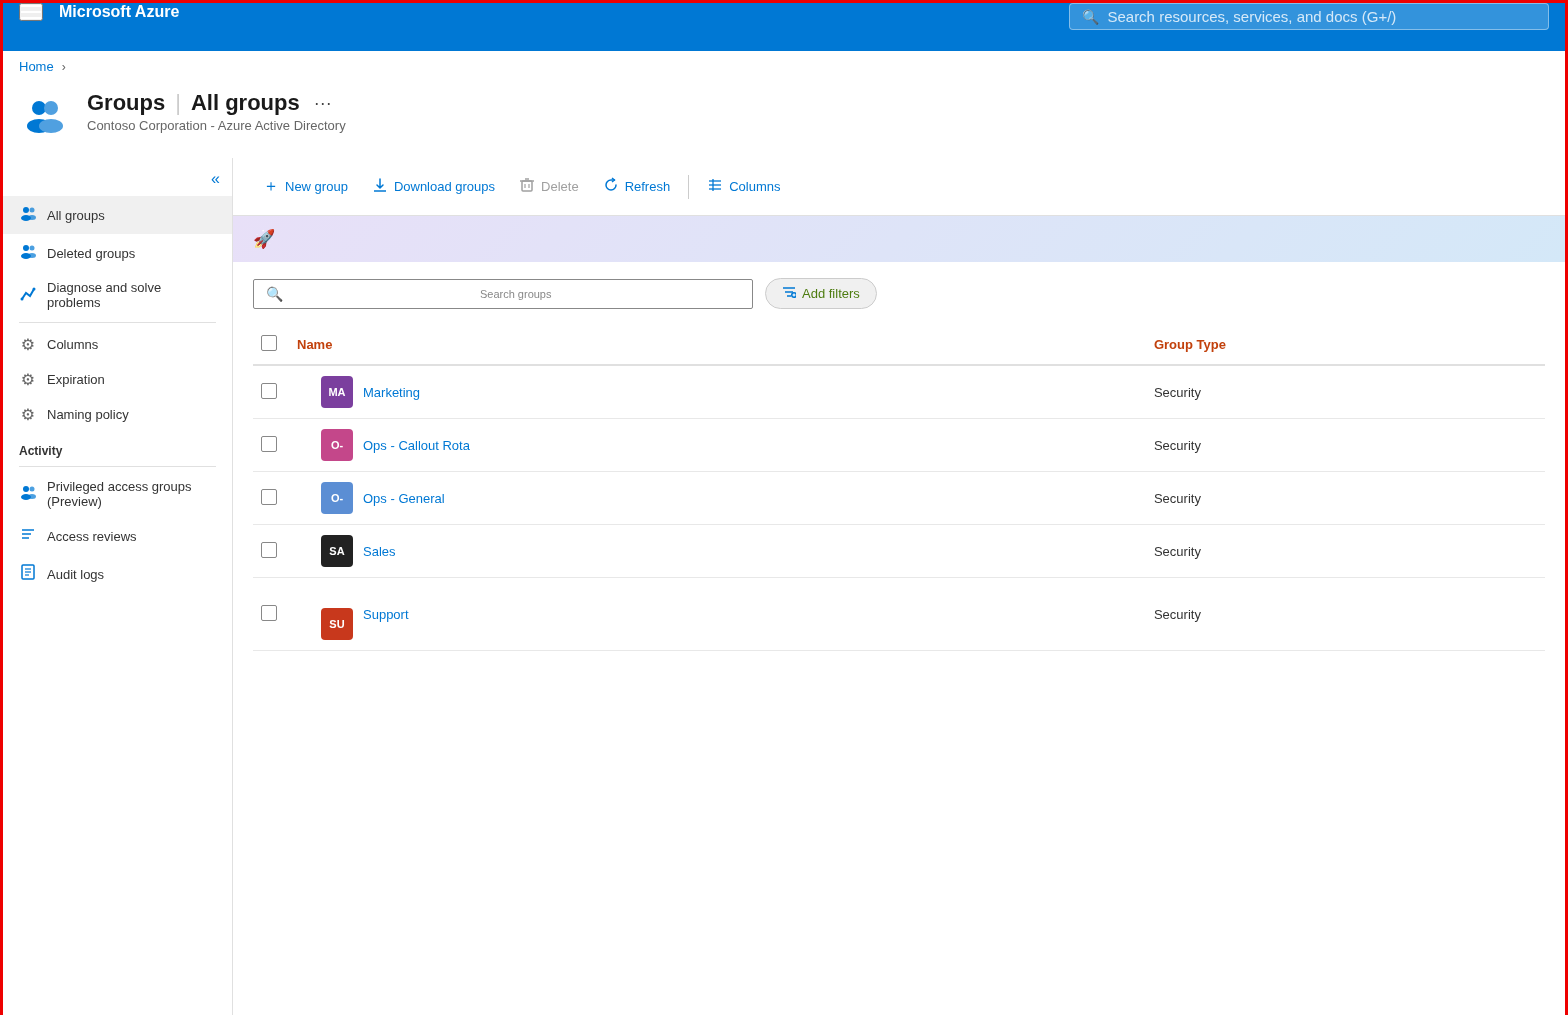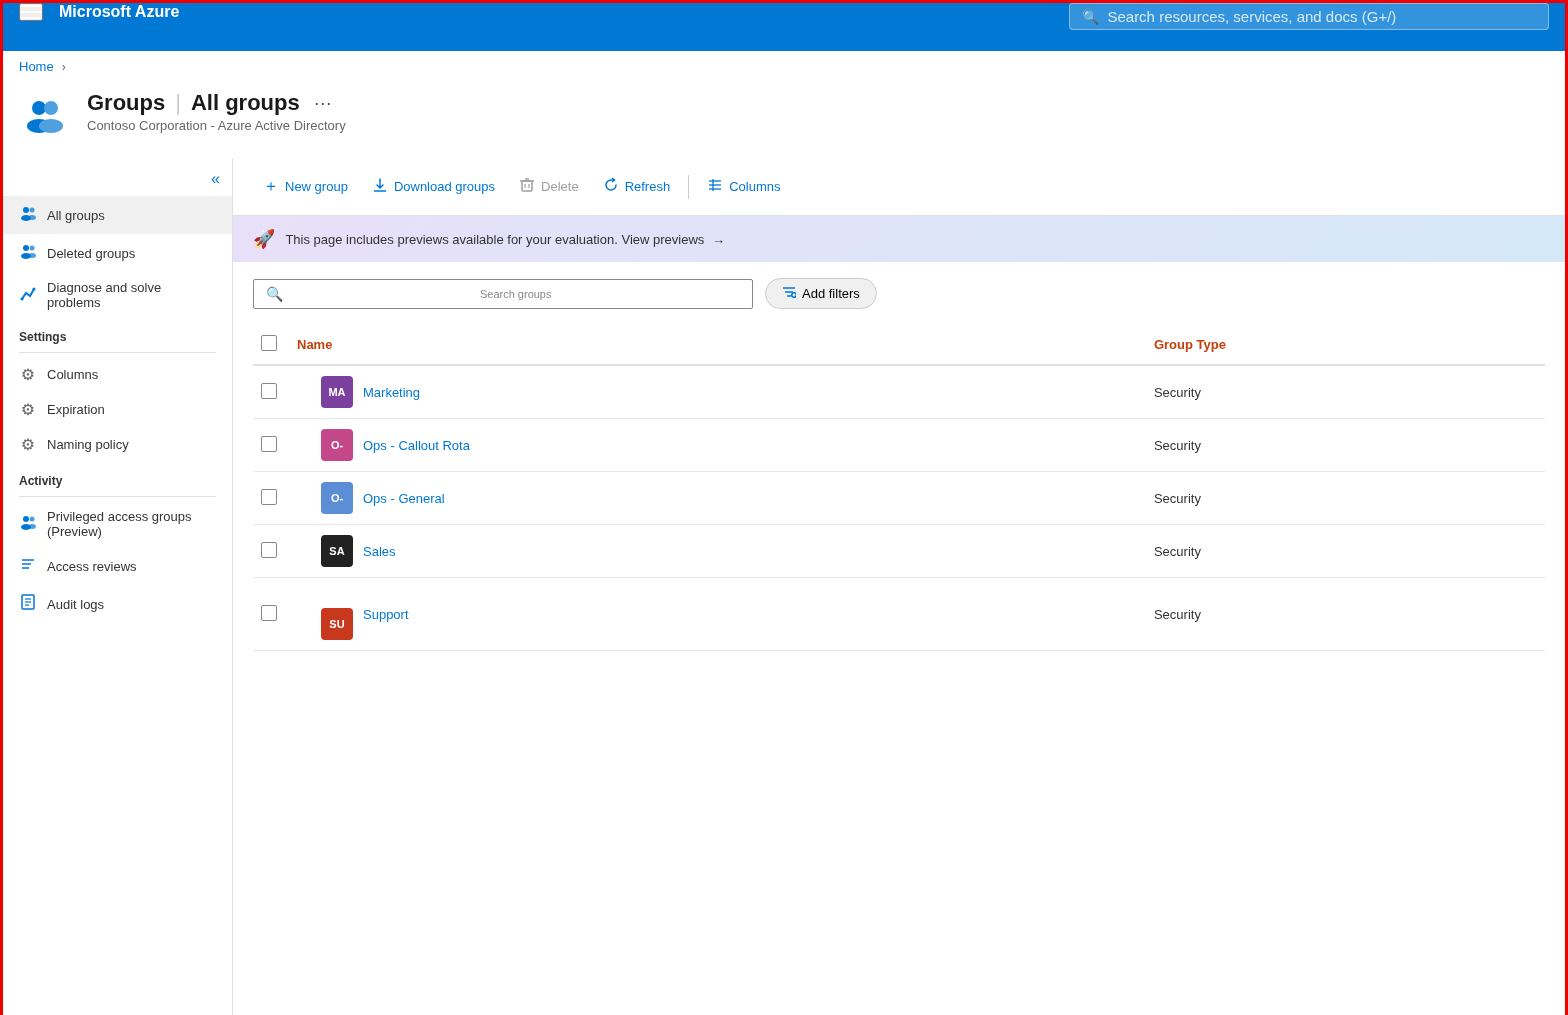--- a/index.html
+++ b/index.html
@@ -180,21 +180,21 @@
     .filter-btn {
       display: flex;
       align-items: center;
       gap: 6px;
       background: #f0f0f0;
       border: 1px solid #ccc;
       border-radius: 20px;
       padding: 6px 16px;
       font-size: 13px;
       cursor: pointer;
-      color: #000000;
+      color: #4d7c0f;
     }
 
     
     .groups-table {
       width: 100%;
       border-collapse: collapse;
       padding: 0 20px;
     }
     .groups-table-wrap { padding: 8px 20px; }
     .groups-table th {
@@ -304,21 +304,20 @@
       <span class="sidebar-icon">
         <svg width="18" height="18" viewBox="0 0 18 18" fill="none">
           <path d="M3 15 L7 9 L11 12 L15 5" stroke="#0078d4" stroke-width="2" fill="none" stroke-linecap="round"></path>
           <circle cx="3" cy="15" r="1.5" fill="#0078d4"></circle>
           <circle cx="15" cy="5" r="1.5" fill="#0078d4"></circle>
         </svg>
       </span>
       <span>Diagnose and solve problems</span>
     </a>
 
-    <div class="sidebar-section-title">Settings</div>
     <hr class="sidebar-divider">
 
     <a class="sidebar-item">
       <span class="sidebar-icon gear">⚙</span>
       <span>Columns</span>
     </a>
 
     <a class="sidebar-item">
       <span class="sidebar-icon gear">⚙</span>
       <span>Expiration</span>
@@ -419,24 +418,20 @@
             <line x1="2" y1="12" x2="14" y2="12" stroke="#0078d4" stroke-width="1.3"></line>
             <line x1="6" y1="2" x2="6" y2="14" stroke="#0078d4" stroke-width="1.3"></line>
           </svg>
         </span>
         <span>Columns</span>
       </button>
     </div>
 
     <div class="preview-banner">
       <span class="preview-icon">🚀</span>
-      <span>
-        <span>This page includes previews available for your evaluation. View previews</span>
-        <span style="margin-left:4px;">→</span>
-      </span>
     </div>
 
     <div class="search-area">
       <div class="group-search">
         <span style="color:#888;margin-right:8px;">🔍</span>
         <input type="text" placeholder="Search groups" style="">
       </div>
       <button class="filter-btn">
         <span>
           <svg width="14" height="14" viewBox="0 0 14 14" fill="none">

